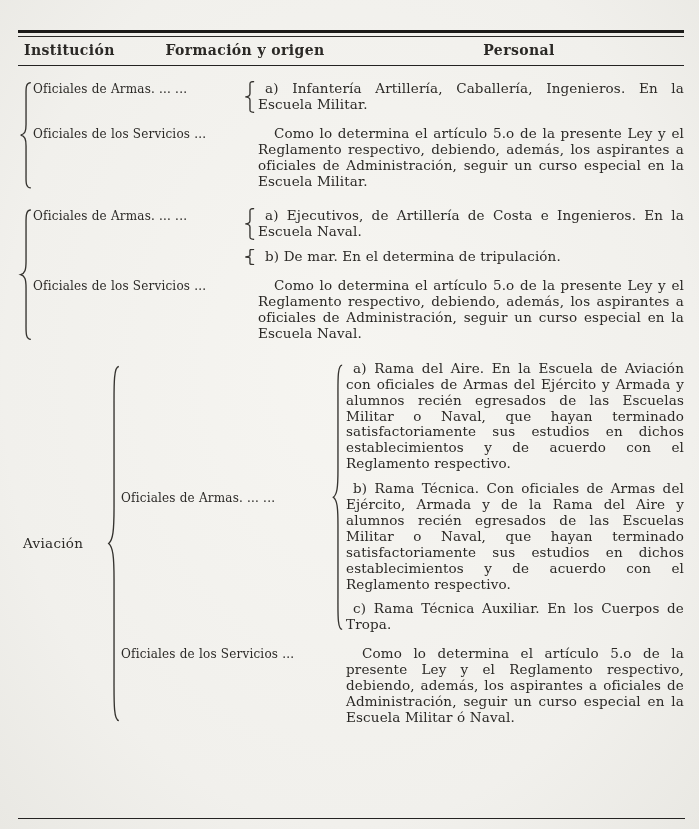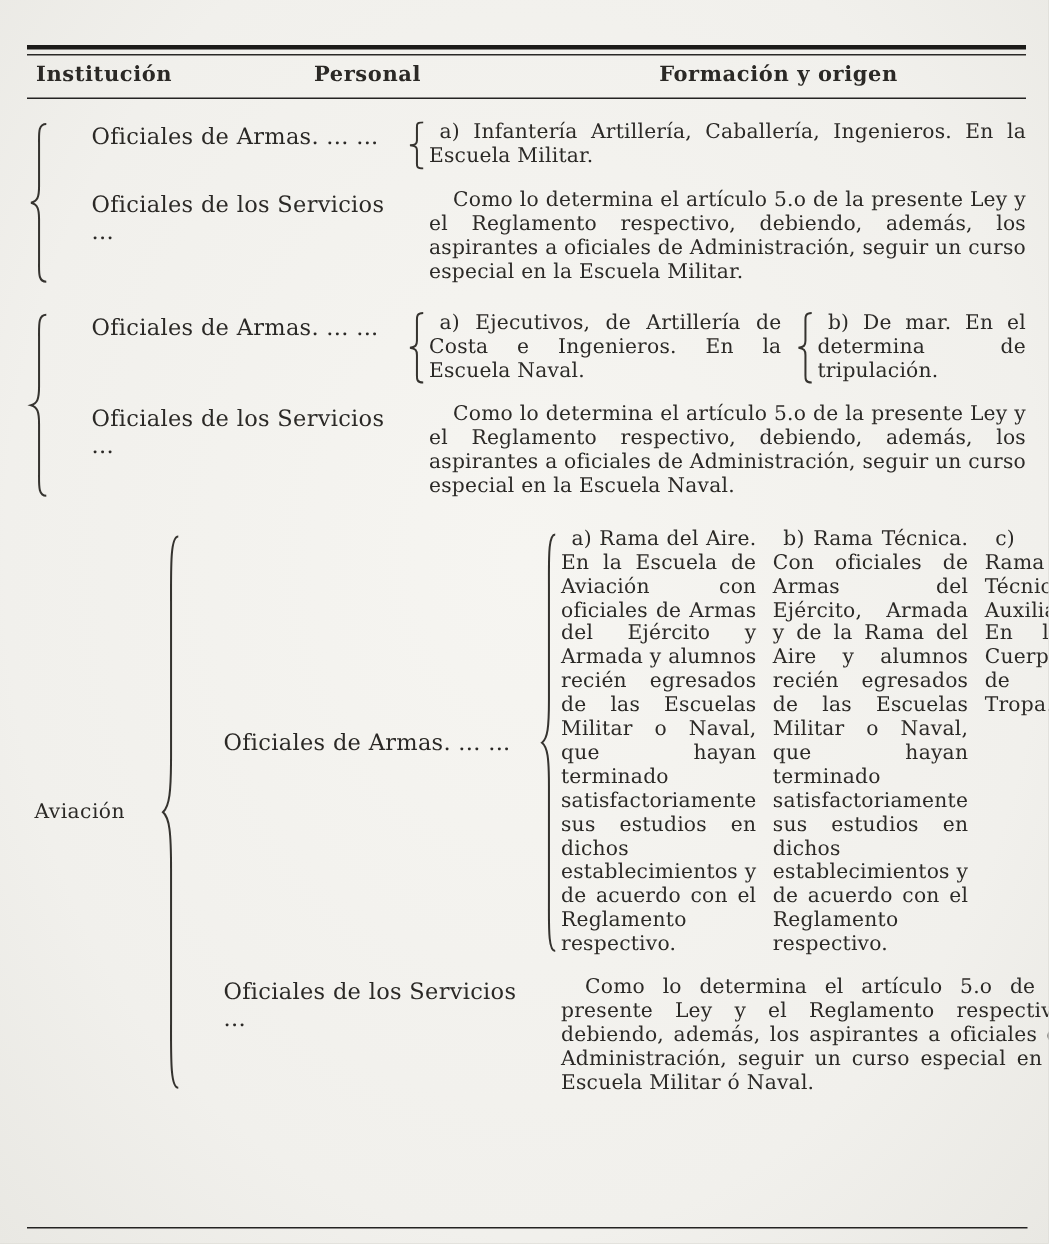--- a/index.html
+++ b/index.html
@@ -53,26 +53,25 @@
   }
   .brace-slot { position:relative; width:15px; flex-shrink:0; }
   .brace-slot svg { position:absolute; inset:0; width:100%; height:100%; display:block; }
 
   .groups { flex:1; display:flex; flex-direction:column; gap:13px; }
   .group { display:flex; }
   .group.v-center .personal-cell { align-self:center; }
 
   .personal-cell {
     width:210px; flex-shrink:0;
-    font-size:15px; letter-spacing:.2px;
+    font-size:12px; letter-spacing:.2px;
     padding-top:1px;
-    margin-left:28px;
-  }
-
-  .form-cell { flex:1; display:flex; flex-direction:row; gap:9px; }
+  }
+
+  .form-cell { flex:1; display:flex; flex-direction:column; gap:9px; }
   .form-item { display:flex; }
   .item-brace { position:relative; width:13px; flex-shrink:0; }
   .item-brace svg { position:absolute; inset:0; width:100%; height:100%; display:block; }
   .item-spacer { width:13px; flex-shrink:0; }
 
   .form-text {
     flex:1;
     font-size:13.5px;
     line-height:15.9px;
     letter-spacing:.15px;
@@ -86,22 +85,22 @@
 </style>
 </head>
 <body>
 
 <div class="page">
 
   <div class="rule-top"></div>
 
   <div class="header-row">
     <div class="header-cell hc-1">Institución</div>
+    <div class="header-cell hc-3">Formación y origen</div>
     <div class="header-cell hc-2">Personal</div>
-    <div class="header-cell hc-3">Formación y origen</div>
   </div>
 
   <div class="rule-under-header"></div>
 
   <div class="body">
 
     <section class="inst-row">
       <div class="brace-slot">
         <svg viewBox="0 0 14 100" preserveAspectRatio="none" aria-hidden="true">
           <path class="brace-path" d="M12 1.5 C7 1.5 7.5 7 7.5 13 L7.5 40 C7.5 46.5 6.5 49 2.5 50 C6.5 51 7.5 53.5 7.5 60 L7.5 87 C7.5 93 7 98.5 12 98.5"></path>

